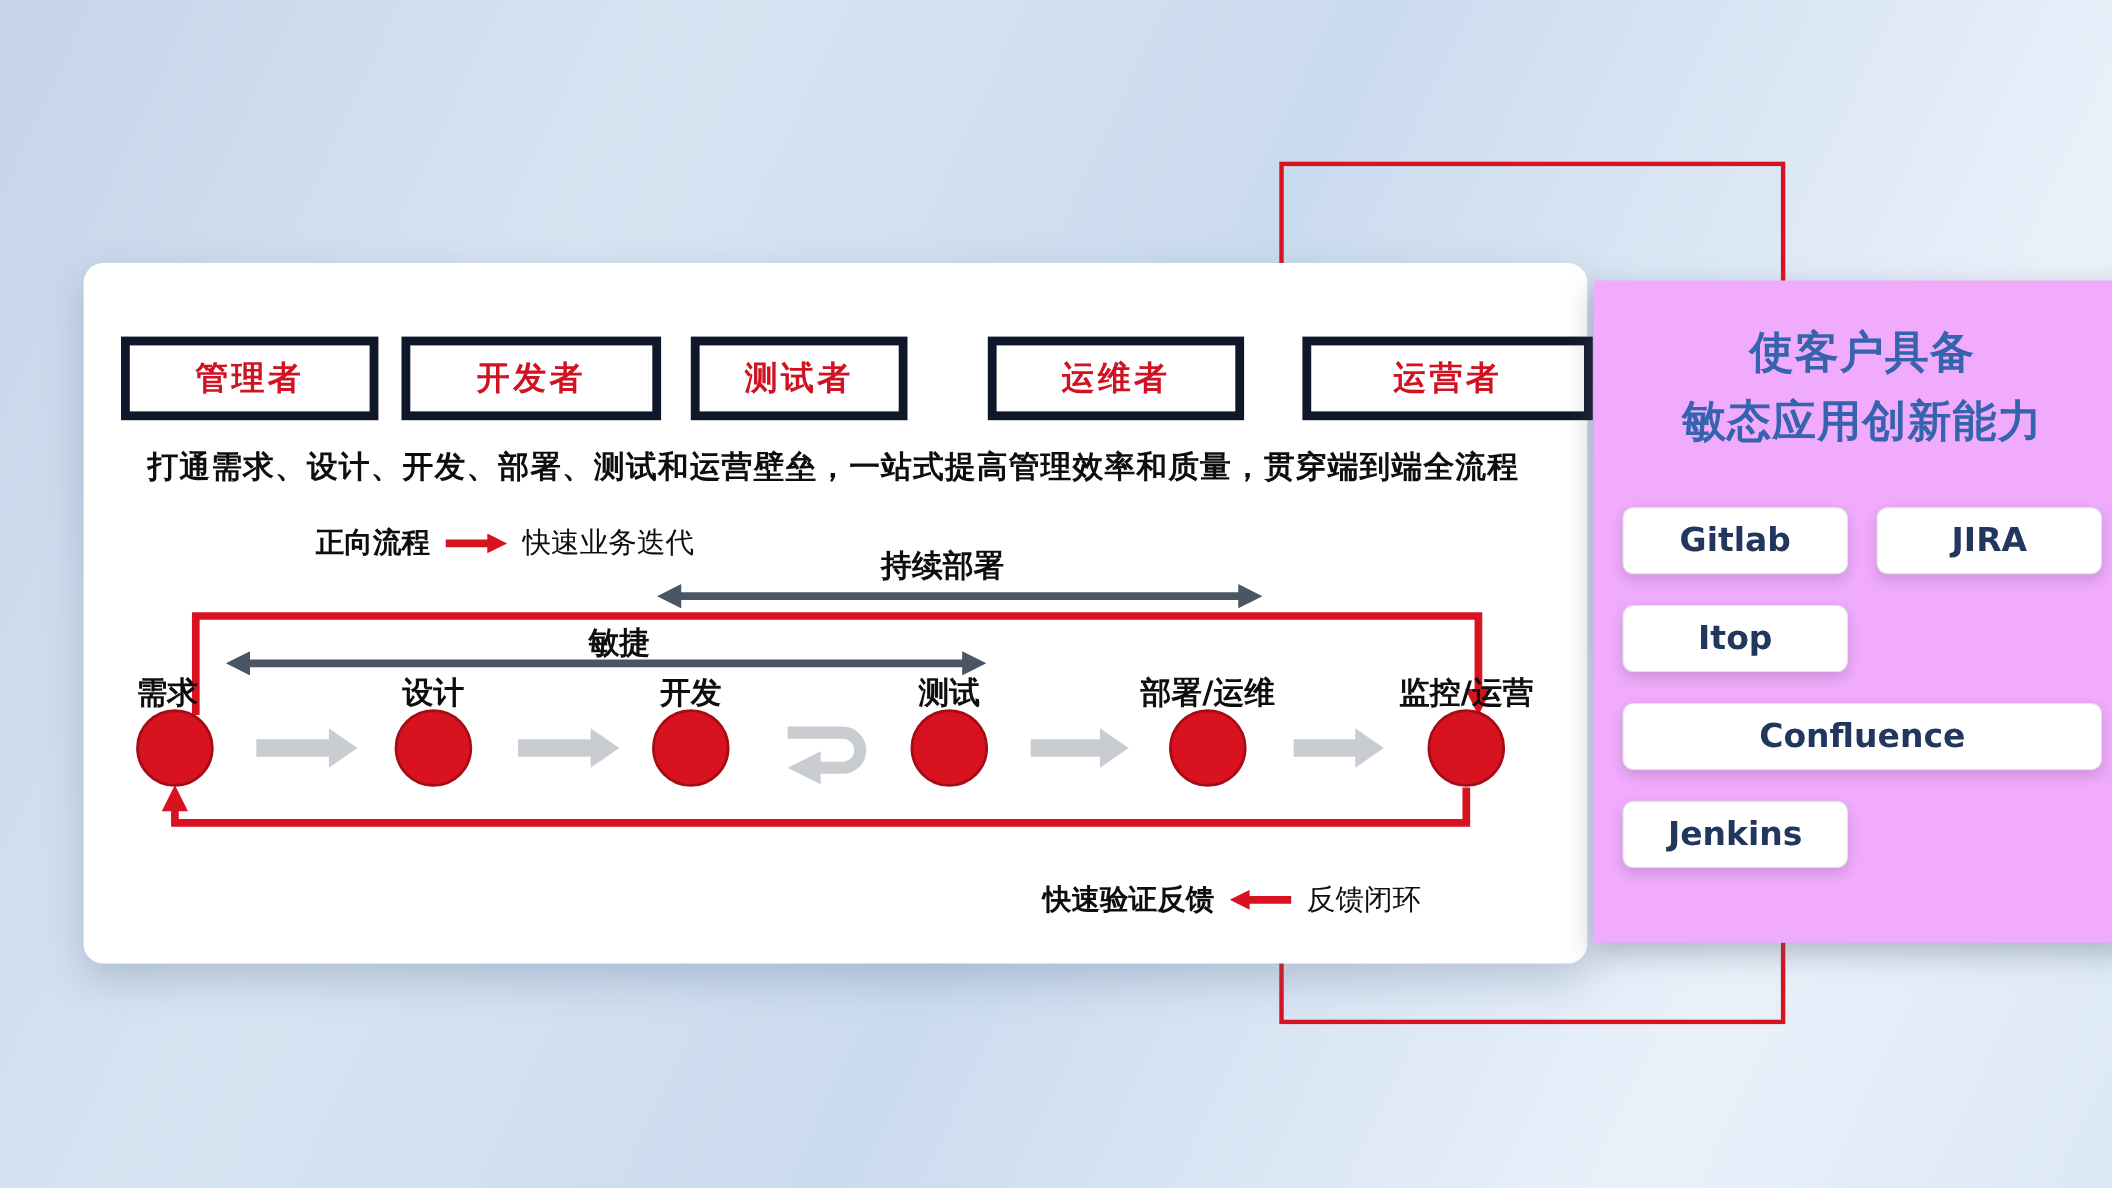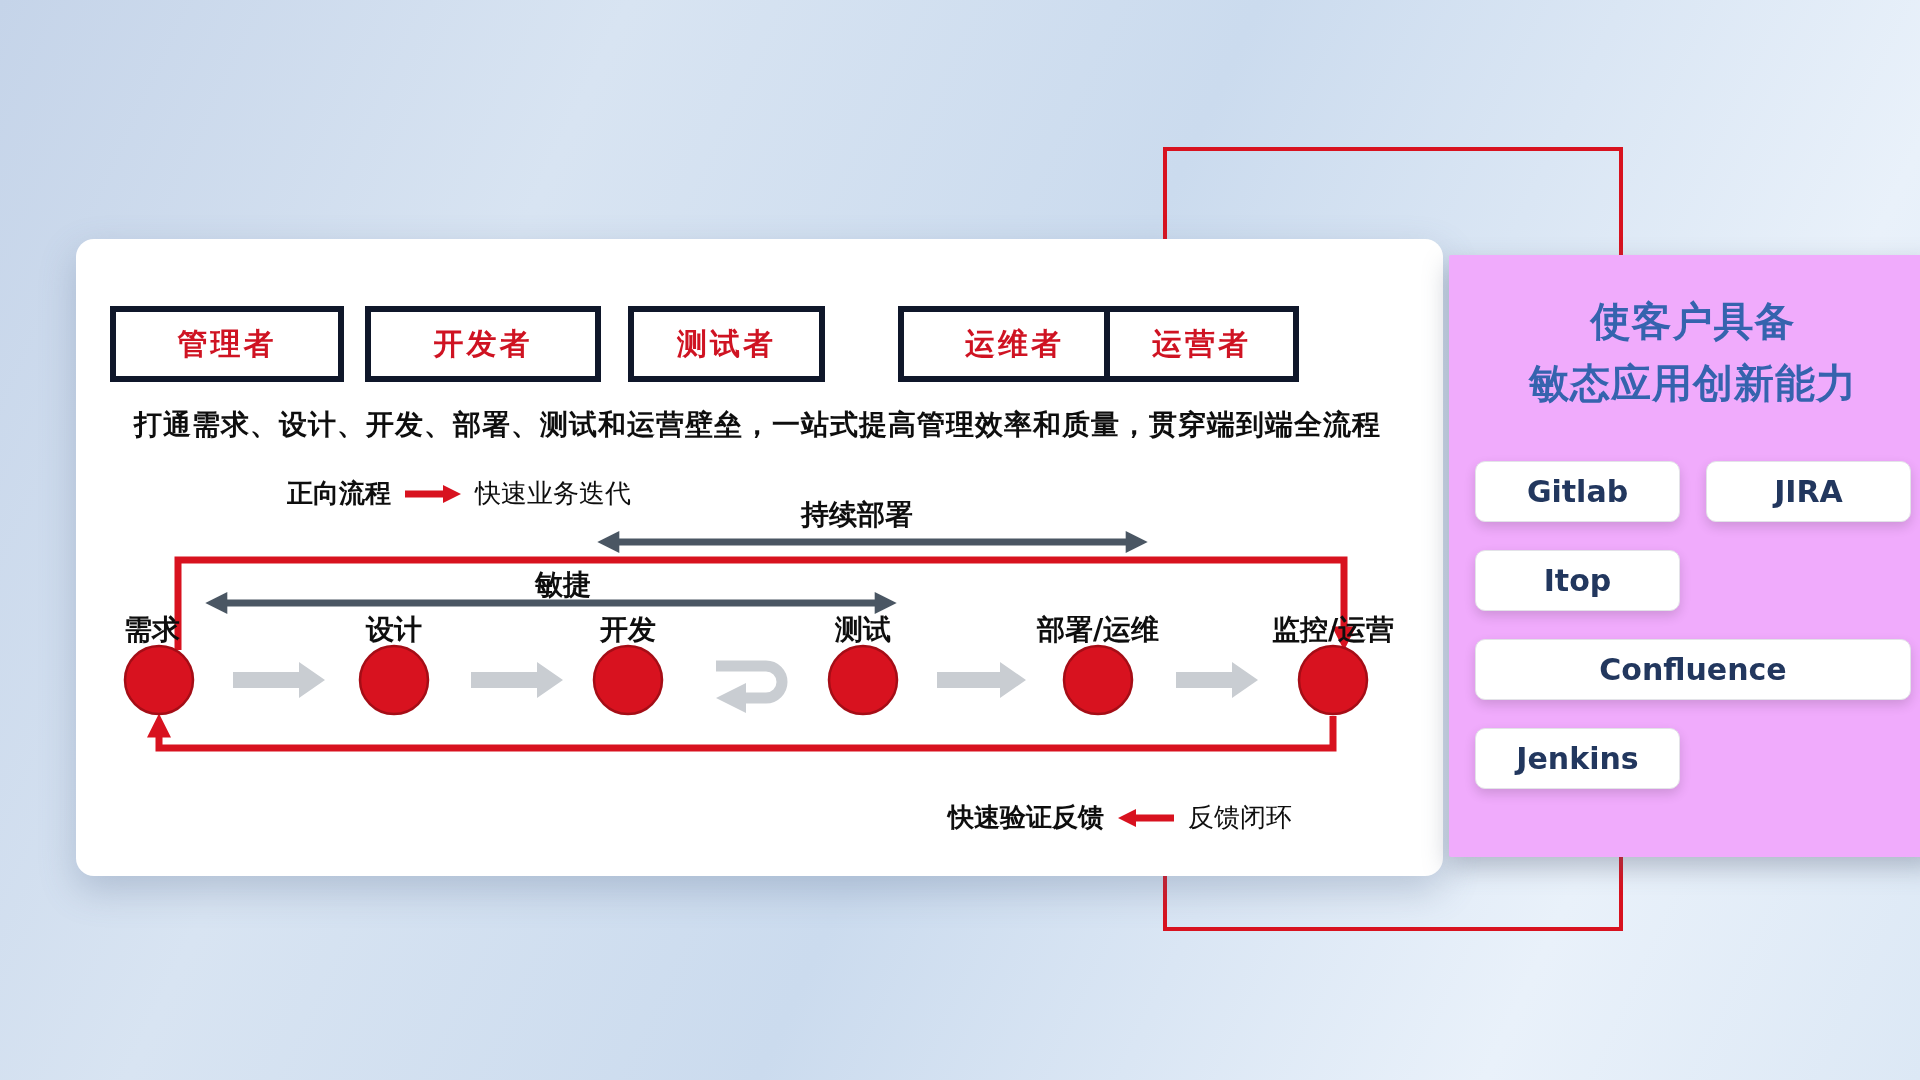--- a/index.html
+++ b/index.html
@@ -21,26 +21,26 @@
     position:absolute; left:76px; top:239px; width:1367px; height:637px;
     background:#ffffff; border-radius:18px;
     box-shadow:0 14px 36px rgba(88,108,142,.30);
     z-index:2;
   }
 
   
   .role{
     position:absolute; top:306px; height:76px; z-index:3;
     display:flex; align-items:center; justify-content:center;
-    background:#ffffff; border:6px solid #0f172a;
+    background:#ffffff; border:8px solid #0f172a;
   }
   .role span{ color:#cf1322; font-size:30px; font-weight:700; letter-spacing:3px; }
   .role1{left:110px;width:234px} .role2{left:365px;width:236px}
   .role3{left:628px;width:197px} .role4{left:898px;width:233px}
-  .role5{left:1104px;width:195px}
+  .role5{left:1184px;width:264px}
 
   .subtitle{
     position:absolute; left:134px; top:406px; width:1310px; z-index:3;
     font-size:28px; font-weight:700; color:#0e0e0e; letter-spacing:1px; white-space:nowrap;
   }
 
   .legend{ position:absolute; z-index:3; display:flex; align-items:center; gap:14px;
            font-size:26px; color:#0e0e0e; white-space:nowrap; }
   .legend-forward{ left:287px; top:476px; }
   .legend-feedback{ left:948px; top:800px;text-align:center; }

